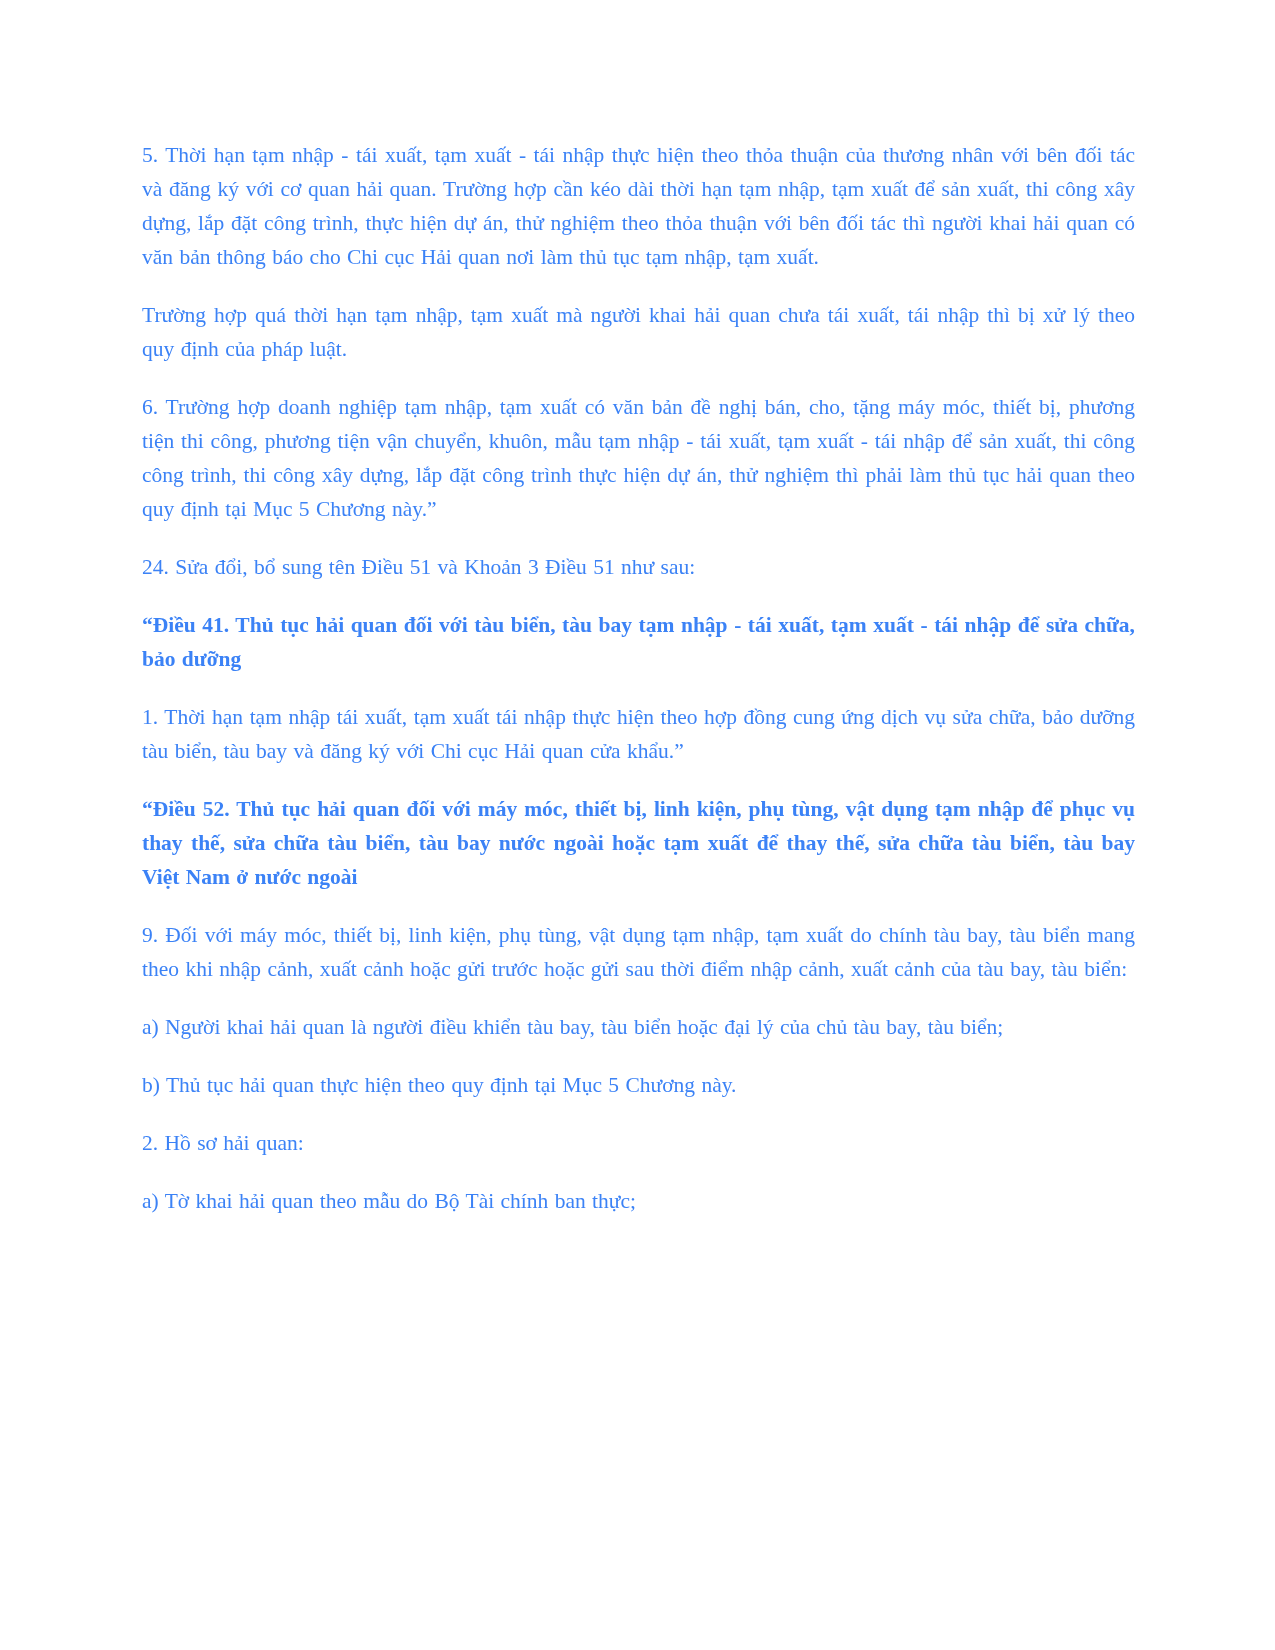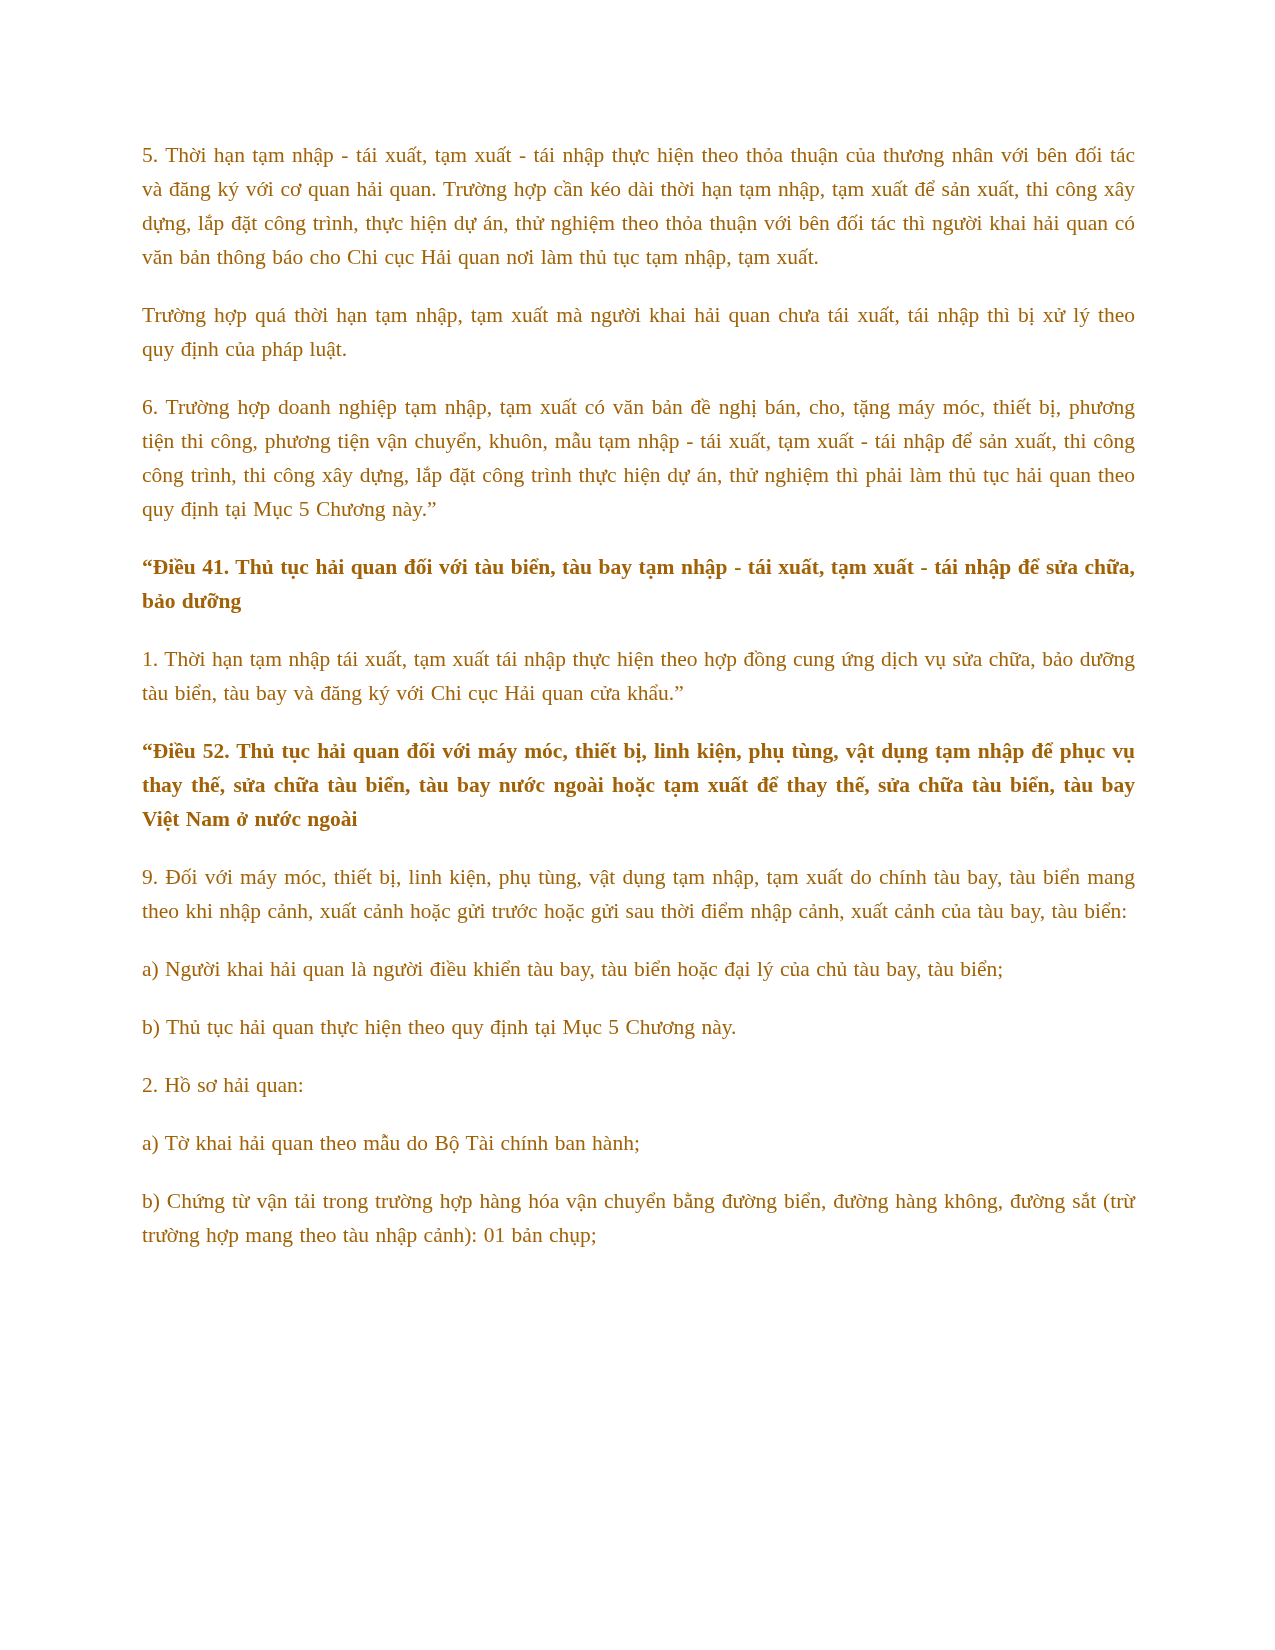--- a/index.html
+++ b/index.html
@@ -17,38 +17,38 @@
     box-sizing: border-box;
     width: 1275px;
     height: 1650px;
     padding: 138px 140px 0 142px;
     background: #ffffff;
   }
   .para {
     font-family: "Liberation Serif", "DejaVu Serif", serif;
     font-size: 21.5px;
     line-height: 34px;
-    color: #a16207;
+    color: #3b82f6;
     text-align: justify;
     margin: 0 0 24px 0;
     word-spacing: 1px;
   }
   .para.bold {
     font-weight: bold;
   }
 </style>
 </head>
 <body>
 
 <div class="page">
   <p class="para">5. Thời hạn tạm nhập - tái xuất, tạm xuất - tái nhập thực hiện theo thỏa thuận của thương nhân với bên đối tác và đăng ký với cơ quan hải quan. Trường hợp cần kéo dài thời hạn tạm nhập, tạm xuất để sản xuất, thi công xây dựng, lắp đặt công trình, thực hiện dự án, thử nghiệm theo thỏa thuận với bên đối tác thì người khai hải quan có văn bản thông báo cho Chi cục Hải quan nơi làm thủ tục tạm nhập, tạm xuất.</p>
   <p class="para">Trường hợp quá thời hạn tạm nhập, tạm xuất mà người khai hải quan chưa tái xuất, tái nhập thì bị xử lý theo quy định của pháp luật.</p>
   <p class="para">6. Trường hợp doanh nghiệp tạm nhập, tạm xuất có văn bản đề nghị bán, cho, tặng máy móc, thiết bị, phương tiện thi công, phương tiện vận chuyển, khuôn, mẫu tạm nhập - tái xuất, tạm xuất - tái nhập để sản xuất, thi công công trình, thi công xây dựng, lắp đặt công trình thực hiện dự án, thử nghiệm thì phải làm thủ tục hải quan theo quy định tại Mục 5 Chương này.”</p>
+  <p class="para">24. Sửa đổi, bổ sung tên Điều 51 và Khoản 3 Điều 51 như sau:</p>
   <p class="para bold">“Điều 41. Thủ tục hải quan đối với tàu biển, tàu bay tạm nhập - tái xuất, tạm xuất - tái nhập để sửa chữa, bảo dưỡng</p>
   <p class="para">1. Thời hạn tạm nhập tái xuất, tạm xuất tái nhập thực hiện theo hợp đồng cung ứng dịch vụ sửa chữa, bảo dưỡng tàu biển, tàu bay và đăng ký với Chi cục Hải quan cửa khẩu.”</p>
   <p class="para bold">“Điều 52. Thủ tục hải quan đối với máy móc, thiết bị, linh kiện, phụ tùng, vật dụng tạm nhập để phục vụ thay thế, sửa chữa tàu biển, tàu bay nước ngoài hoặc tạm xuất để thay thế, sửa chữa tàu biển, tàu bay Việt Nam ở nước ngoài</p>
   <p class="para">9. Đối với máy móc, thiết bị, linh kiện, phụ tùng, vật dụng tạm nhập, tạm xuất do chính tàu bay, tàu biển mang theo khi nhập cảnh, xuất cảnh hoặc gửi trước hoặc gửi sau thời điểm nhập cảnh, xuất cảnh của tàu bay, tàu biển:</p>
   <p class="para">a) Người khai hải quan là người điều khiển tàu bay, tàu biển hoặc đại lý của chủ tàu bay, tàu biển;</p>
   <p class="para">b) Thủ tục hải quan thực hiện theo quy định tại Mục 5 Chương này.</p>
   <p class="para">2. Hồ sơ hải quan:</p>
-  <p class="para">a) Tờ khai hải quan theo mẫu do Bộ Tài chính ban hành;</p>
-  <p class="para">b) Chứng từ vận tải trong trường hợp hàng hóa vận chuyển bằng đường biển, đường hàng không, đường sắt (trừ trường hợp mang theo tàu nhập cảnh): 01 bản chụp;</p>
+  <p class="para">a) Tờ khai hải quan theo mẫu do Bộ Tài chính ban thực;</p>
 </div>
 
 </body></html>

